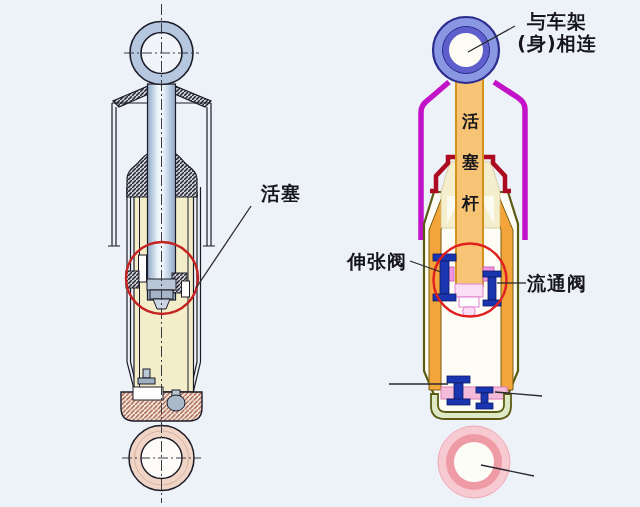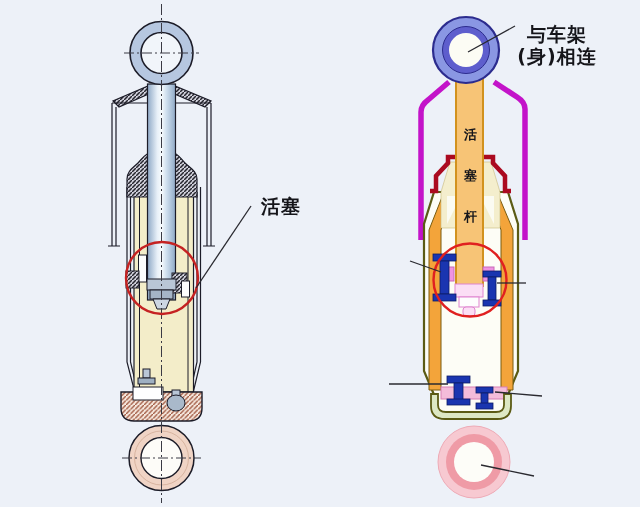--- a/index.html
+++ b/index.html
@@ -1,25 +1,25 @@
 <!DOCTYPE html>
 <html><head>
 <meta charset="utf-8">
 <style>
   html,body{margin:0;padding:0;}
   body{background:#EDF1F8;font-family:"DejaVu Sans",sans-serif;}
   .stage{position:relative;width:640px;height:507px;background:#EDF1F8;overflow:hidden;}
   .stage svg{position:absolute;left:0;top:0;}
   .lbl{position:absolute;color:#15151a;font-weight:bold;font-size:19px;
        letter-spacing:1px;line-height:22px;white-space:nowrap;
-       font-family:"DejaVu Sans",sans-serif;margin-top:13px;}
+       font-family:"DejaVu Sans",sans-serif;}
   .lbl-frame{left:512px;top:10px;width:90px;text-align:center;white-space:normal;}
   .lbl-piston{left:261px;top:182px;}
   .lbl-rod{left:461px;top:101px;width:19px;white-space:normal;word-break:break-all;
-           letter-spacing:0;font-size:13px;line-height:41px;text-align:center;}
+           letter-spacing:0;font-size:17px;line-height:41px;text-align:center;}
   .lbl-ext{left:347px;top:250px;}
   .lbl-flow{left:527px;top:272px;}
   .lbl-comp{left:324px;top:372px;}
   .lbl-compen{left:543px;top:385px;}
   .lbl-axle{left:535px;top:469px;}
 </style>
 </head>
 <body>
 
 <div class="stage">
@@ -202,18 +202,20 @@
 
 <div class="lbl lbl-frame">
   <span>与车架</span><br>
   <span>(身)相连</span>
 </div>
 
 <div class="lbl lbl-piston">活塞</div>
 
 <div class="lbl lbl-rod">活塞杆</div>
 
-
+<div class="lbl lbl-ext">伸张阀</div>
+
+<div class="lbl lbl-flow">流通阀</div>
 
 
 
 
 </div>
 
 </body></html>

